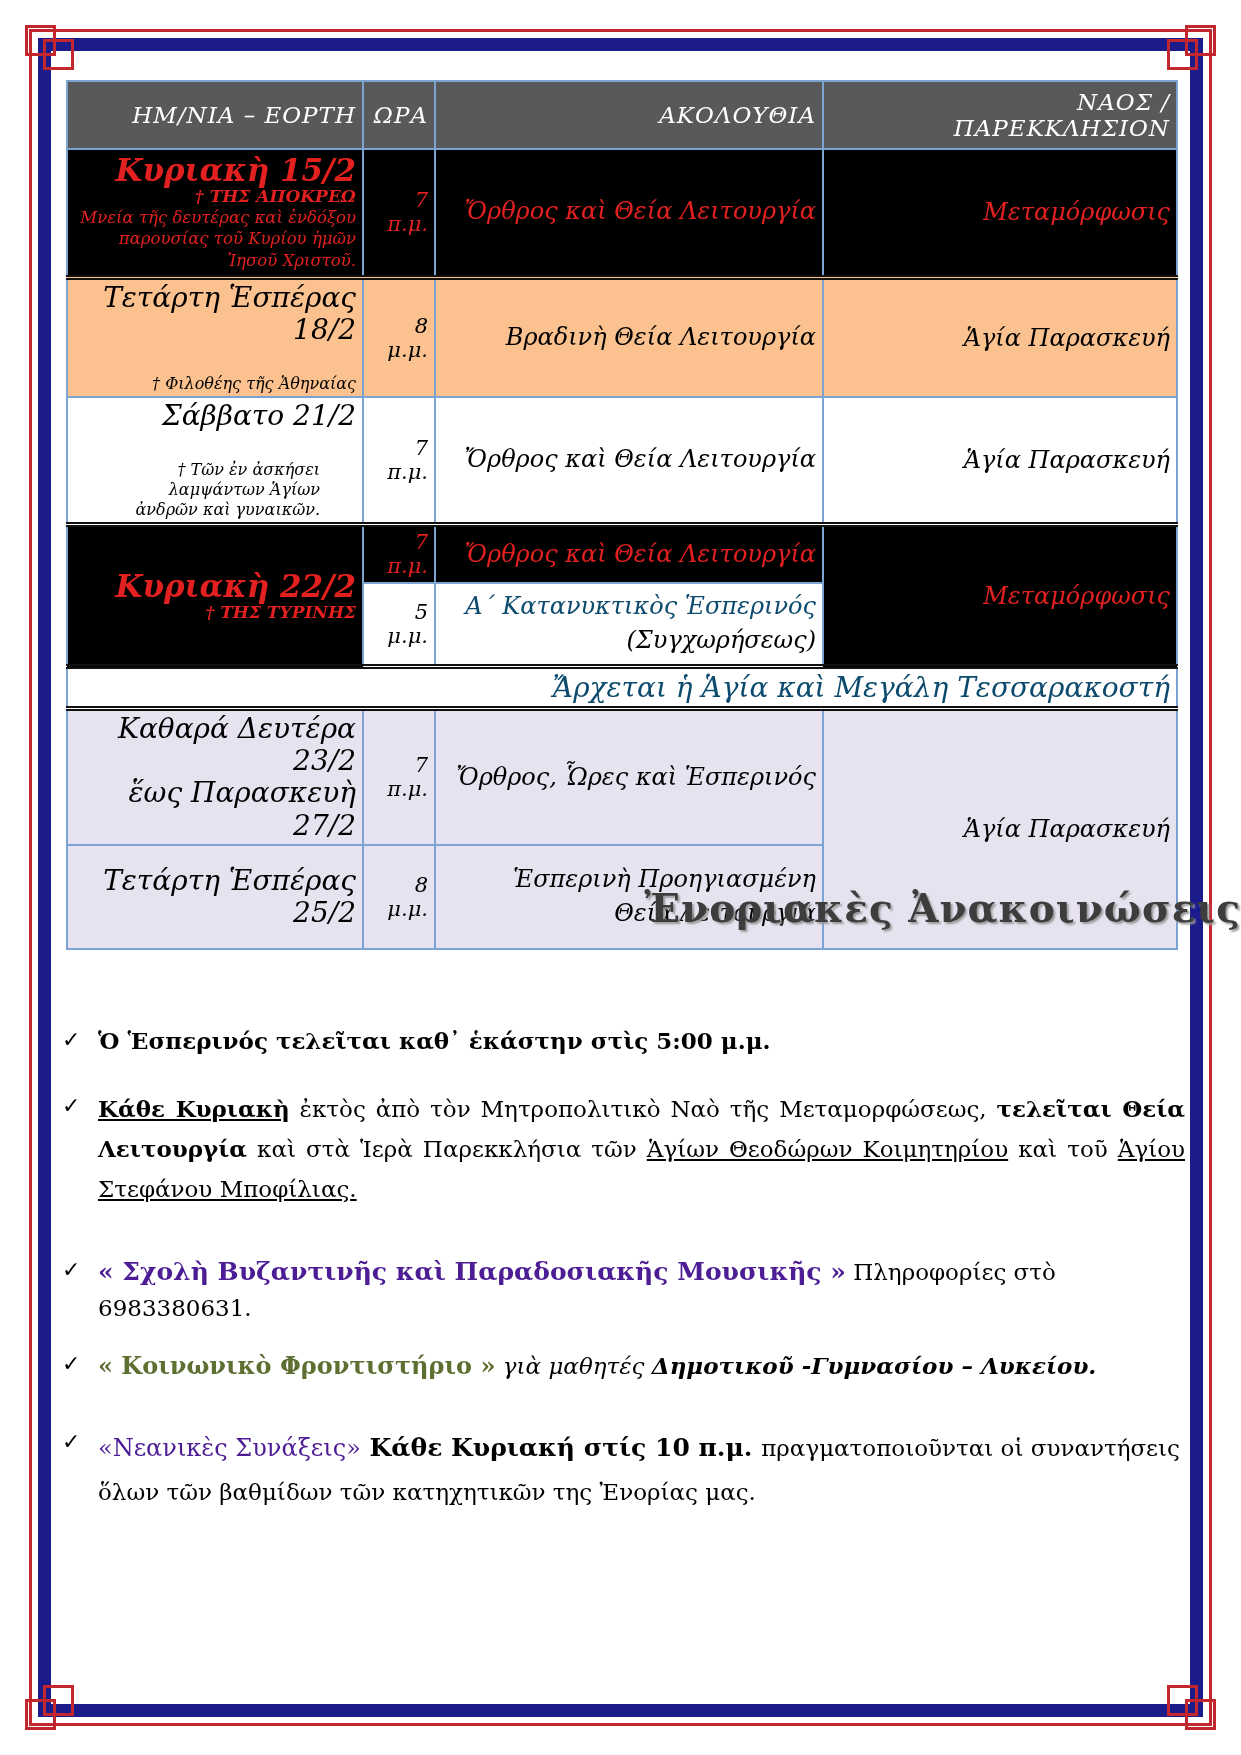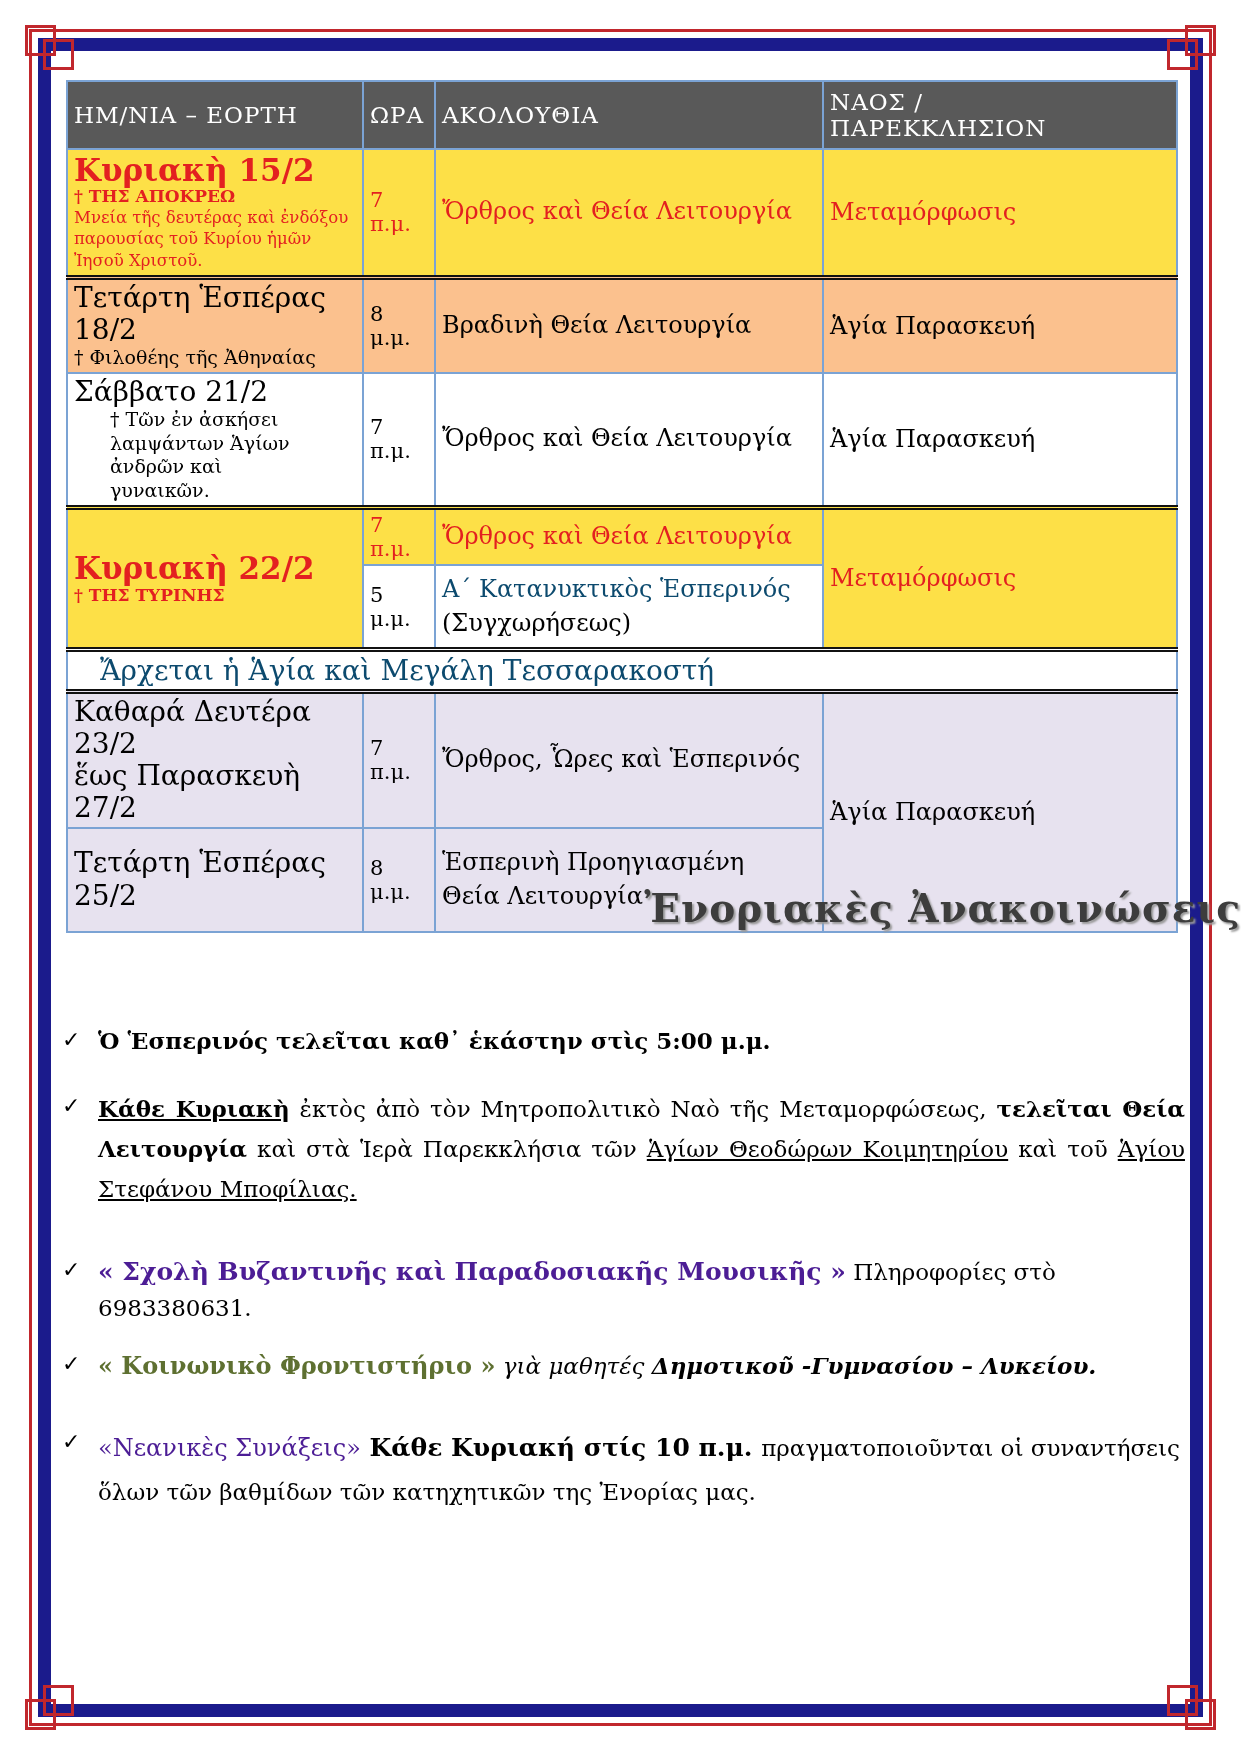--- a/index.html
+++ b/index.html
@@ -15,38 +15,38 @@
                 border:13px solid #1b1b8c; }
   .corner-sq  { position:absolute; width:25px; height:25px; border:3px solid #c1272d; }
   .tl-a{left:25px;top:25px;} .tl-b{left:43px;top:39px;}
   .tr-a{right:25px;top:25px;} .tr-b{right:43px;top:39px;}
   .bl-a{left:25px;bottom:25px;} .bl-b{left:43px;bottom:39px;}
   .br-a{right:25px;bottom:25px;} .br-b{right:43px;bottom:39px;}
 
   
   table.sched { position:absolute; left:66px; top:80px; width:1110px;
                 border-collapse:collapse; table-layout:fixed; }
-  .sched th, .sched td { border:2px solid #7ba3d4; text-align:left;
-                vertical-align:middle; padding:2px 6px; }
+  .sched th, .sched td { border:2px solid #7ba3d4; text-align:right;
+                vertical-align:middle; padding:2px 6px;font-style:italic; }
   .sched thead th { background:#595959; color:#ffffff; font-weight:normal;
                 font-size:23px; height:62px; letter-spacing:1px; }
-  .bg-gray  { background:#fde047;margin-left:34px; }
+  .bg-gray  { background:#000000;margin-left:34px; }
   .bg-peach { background:#fbc18e; }
   .bg-white { background:#ffffff; }
   .bg-lav   { background:#e7e2ef; }
   .red    { color:#e32020; }
   .purple { color:#0c4a6e; }
   tr.sep td { border-top:5px double #111; }
   tr.sepb td { border-bottom:5px double #111;padding-left:32px; }
 
   .date-main  { font-size:28px; line-height:1.15; }
   .date-big   { font-size:31px; font-weight:bold; line-height:1.1; }
   .date-caps  { font-size:17px; font-weight:bold; line-height:1.15; }
   .date-note  { font-size:16.5px; line-height:1.3; }
-  .date-sub   { font-size:19px; line-height:1.25; }
+  .date-sub   { font-size:16px; line-height:1.25;margin-top:28px; }
   .time  { font-size:21px; }
   .svc   { font-size:24px; line-height:1.4; }
   .church{ font-size:24px; }
   .lent-cell { font-size:28px; padding:16px 0; }
 
   
   .ann { position:absolute; left:0; right:0; top:855px; }
   .ann-title { margin:30px 0 0 0; text-align:right; font-size:39px; font-weight:bold;
                color:#3d3d3d; text-shadow:2px 2px 2px #9a9a9a; letter-spacing:1px; }
   .item { display:flex; margin:26px 56px 0 62px; font-size:23px; line-height:1.55; }

